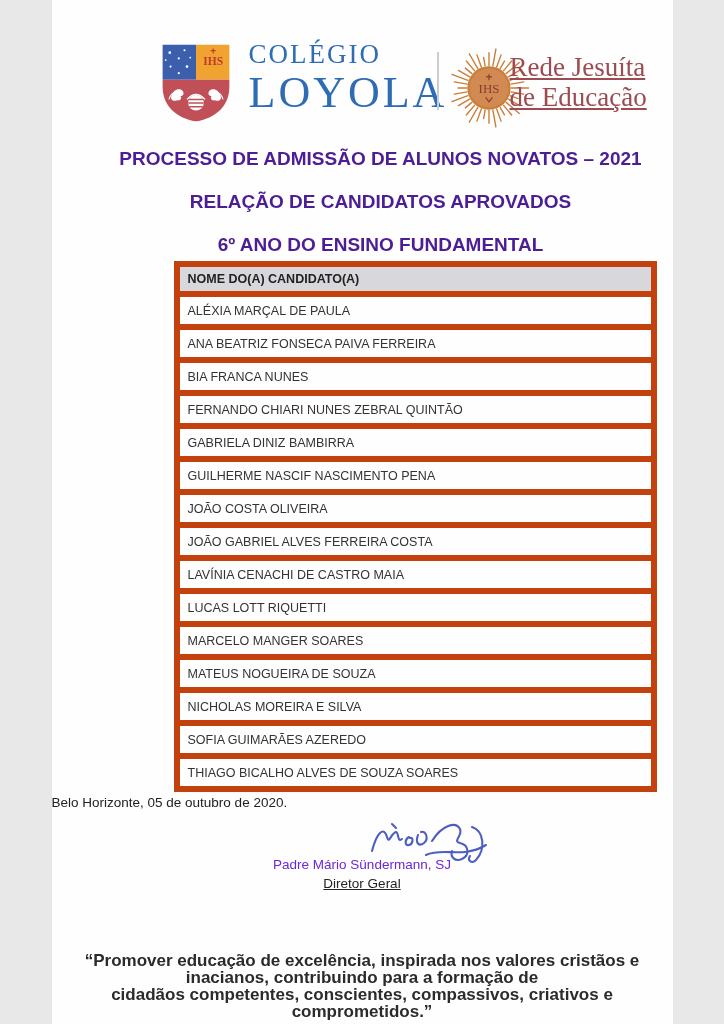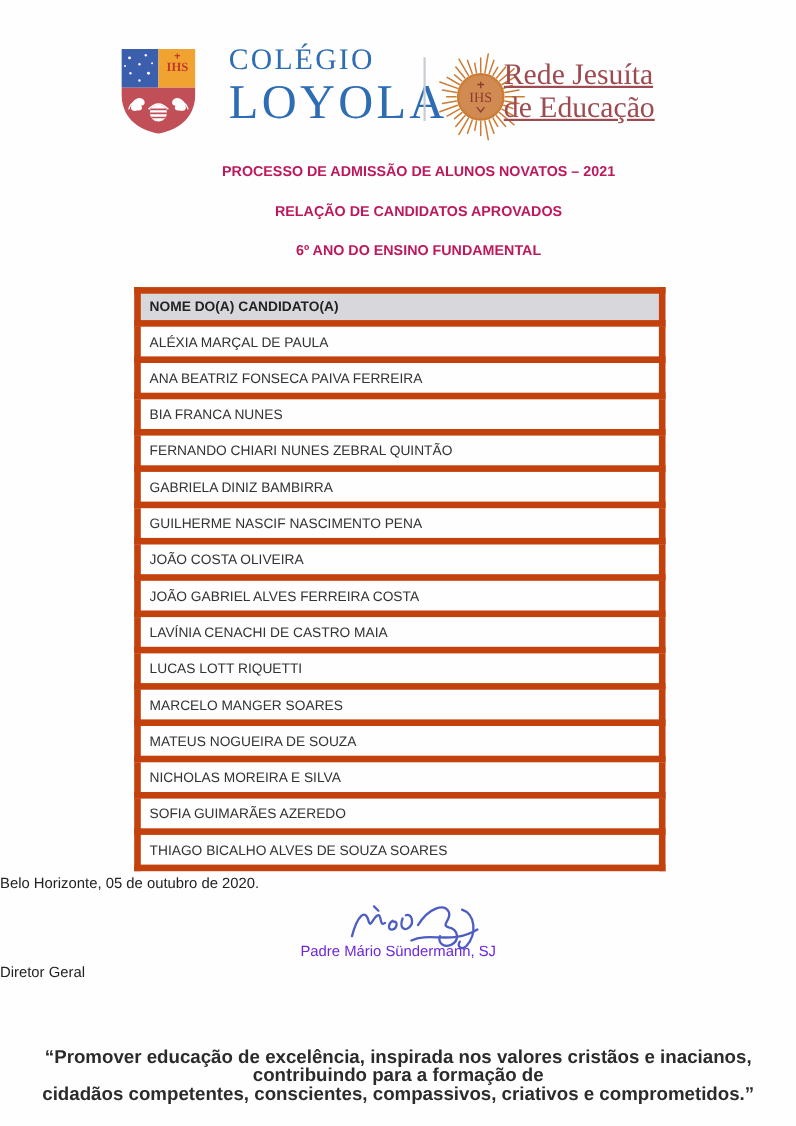--- a/index.html
+++ b/index.html
@@ -1,48 +1,48 @@
 <!DOCTYPE html>
 <html style="--sunburst_disc: #d08a52; --loyola_blue: #2e6db4; --rede_red: #9d4a50; --shield_blue: #3c5fad; --shield_gold: #f0a331; --shield_red: #c04f58; --sunburst_orange: #cb7c35; --table_header_bg: #d7d7dc; --signature_ink: #4d5ec2;"><head>
 <meta charset="utf-8">
 <style>
   html,body{margin:0;padding:0;background:#e8e8e8;}
   .page{
-    position:relative;width:724px;height:1024px;margin:0 auto;
+    position:relative;width:621px;height:1024px;margin:0 auto;
     background:#fefefe;overflow:hidden;
     font-family:"Liberation Sans",sans-serif;color:#2b2b2b;
   }
   
   .shield-svg{position:absolute;left:107px;top:42px;width:74px;height:82px;}
-  .school-name{position:absolute;left:208px;top:41px;font-family:"Liberation Serif",serif;line-height:1;}
+  .school-name{position:absolute;left:197px;top:41px;font-family:"Liberation Serif",serif;line-height:1;}
   .school-name .college{font-size:27px;letter-spacing:2px;color:var(--loyola_blue);}
   .school-name .loyola{font-size:44px;letter-spacing:3px;color:var(--loyola_blue);margin-top:3px;}
   .logo-divider{position:absolute;left:385px;top:52px;width:2px;height:58px;background:#c9ccd2;}
   .sunburst-svg{position:absolute;left:394px;top:45px;width:86px;height:86px;}
   .network-name{position:absolute;left:458px;top:52px;font-family:"Liberation Serif",serif;
     font-size:27px;line-height:30px;color:var(--rede_red);text-decoration:underline;}
   
   .titles{position:absolute;top:148px;left:0;width:100%;text-align:center;}
-  .titles div{font-size:13px;font-weight:bold;color:#be185d;margin-bottom:21px;margin-left:37px;}
+  .titles div{font-size:19px;font-weight:bold;color:#4c1d95;margin-bottom:21px;margin-left:37px;}
   
   table.candidates{
     position:absolute;left:122px;top:261px;width:483px;
     border-collapse:collapse;table-layout:fixed;
   }
   table.candidates th,table.candidates td{
     border:6px solid #c2410c;text-align:left;padding:0 0 0 8px;
     font-size:12.5px;color:#333;
   }
   table.candidates th{height:24px;background:var(--table_header_bg);font-weight:bold;color:#222;}
   table.candidates td{height:27px;font-weight:normal;}
   
   .dateline{position:absolute;top:795px;left:0;width:100%;font-size:13.5px;color:#222;}
   .signature-svg{position:absolute;left:316px;top:817px;width:142px;height:48px;}
   .signer-name{position:absolute;top:857px;left:0;width:100%;text-align:center;font-size:13.5px;color:#6d28d9;}
-  .signer-title{position:absolute;top:876px;left:0;width:100%;font-size:13.5px;color:#222;}
+  .signer-title{position:absolute;top:876px;left:0;width:100%;text-align:center;font-size:13.5px;color:#222;text-decoration:underline;}
   .quote{position:absolute;top:952px;left:0;width:100%;text-align:center;
     font-size:17px;font-weight:bold;line-height:17px;color:#2b2b2b;}
   
   .q-blue{fill:var(--shield_blue);} .q-gold{fill:var(--shield_gold);} .q-red{fill:var(--shield_red);}
   .star{fill:#ffffff;}
   .ihs-red{fill:#c0392b;font-family:"Liberation Serif",serif;font-weight:bold;}
   .ihs-cross{stroke:#c0392b;stroke-width:1.4;}
   .white-fig{fill:#ffffff;} .white-line{stroke:#ffffff;fill:none;}
   .pot-stripe{stroke:var(--shield_red);stroke-width:1.8;}
   .ray{stroke:var(--sunburst_orange);stroke-width:1.6;stroke-linecap:round;}

